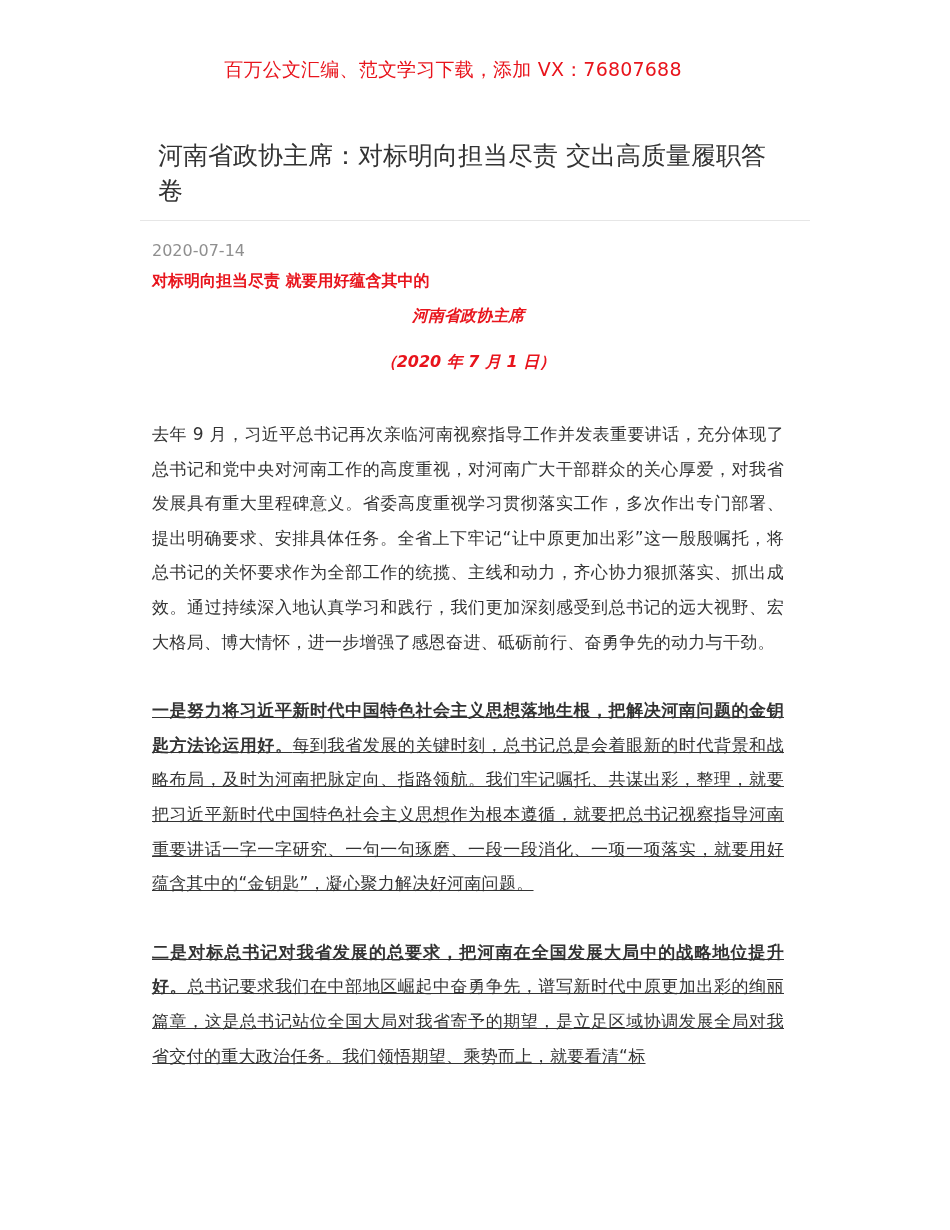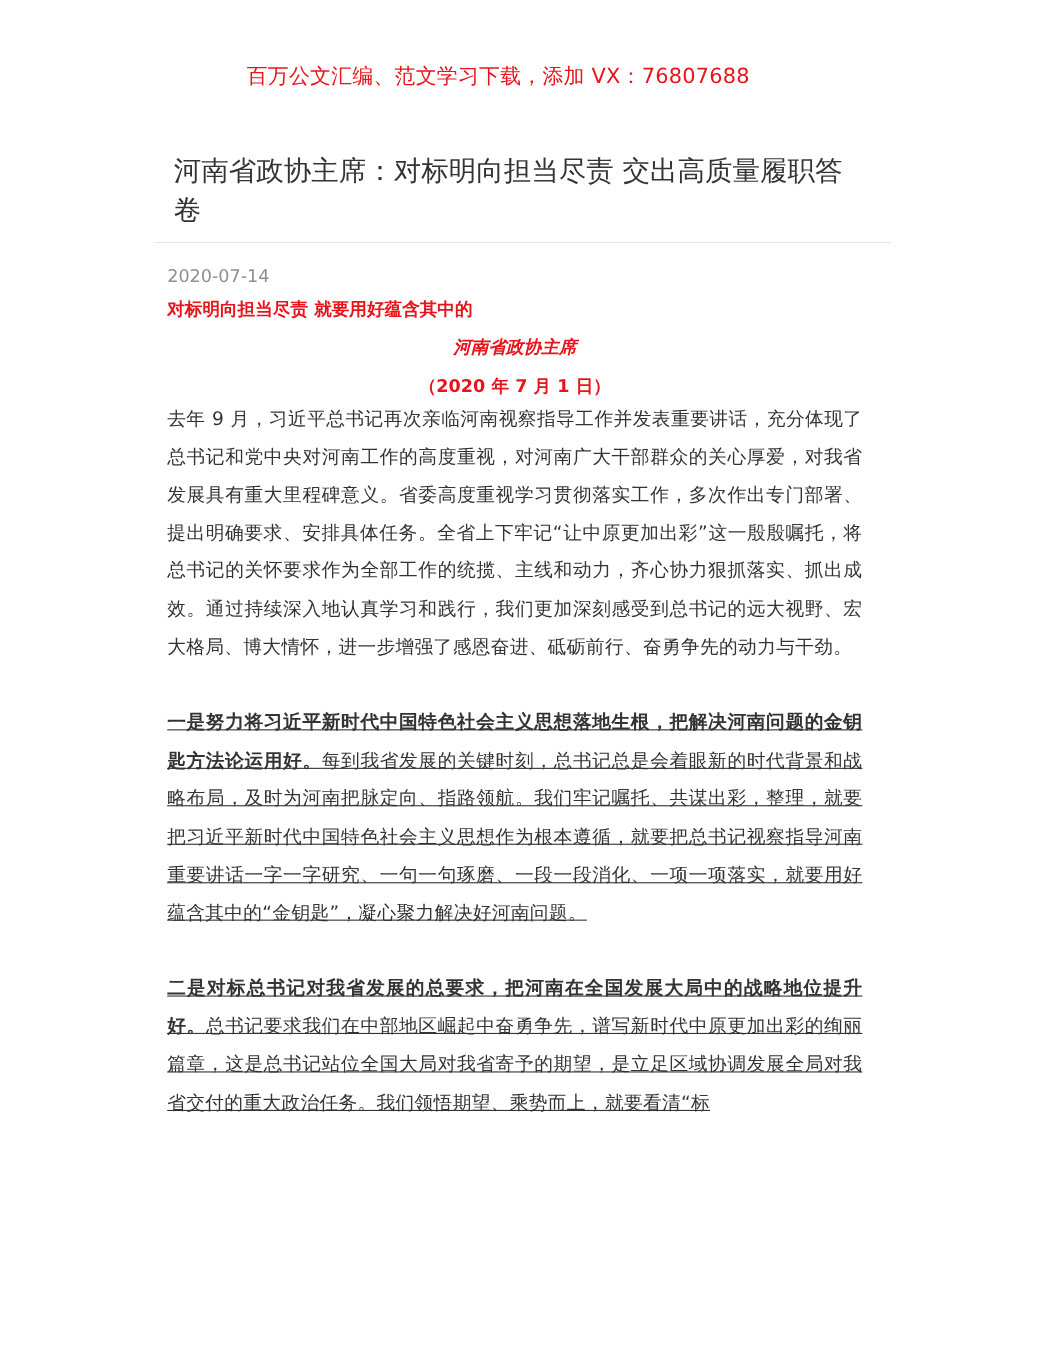--- a/index.html
+++ b/index.html
@@ -70,30 +70,30 @@
   }
   .red-center {
     color: #e8141c;
     font-weight: bold;
     font-size: 16px;
     line-height: 26px;
     text-align: center;
     margin: 0;
   }
   .red-center.author { margin-top: 9px; font-style: italic; }
-  .red-center.dateline { margin-top: 9px; }
+  .red-center.dateline { margin-top: 20px; font-style: italic; }
   .para {
     font-size: 17px;
     line-height: 34.6px;
     color: #333333;
     margin: 0;
     text-align: justify;
     letter-spacing: 0.3px;
   }
-  .para.first { }
+  .para.first { margin-top: 42px; }
   .para.gap { margin-top: 34px; text-decoration: underline; }
   .para b { font-weight: bold; color: #333333; }
 </style>
 </head>
 <body>
 
 <div class="banner">百万公文汇编、范文学习下载，添加 VX：76807688</div>
 
 <div class="article-header">
   <h1 class="article-title">河南省政协主席：对标明向担当尽责 交出高质量履职答卷</h1>

